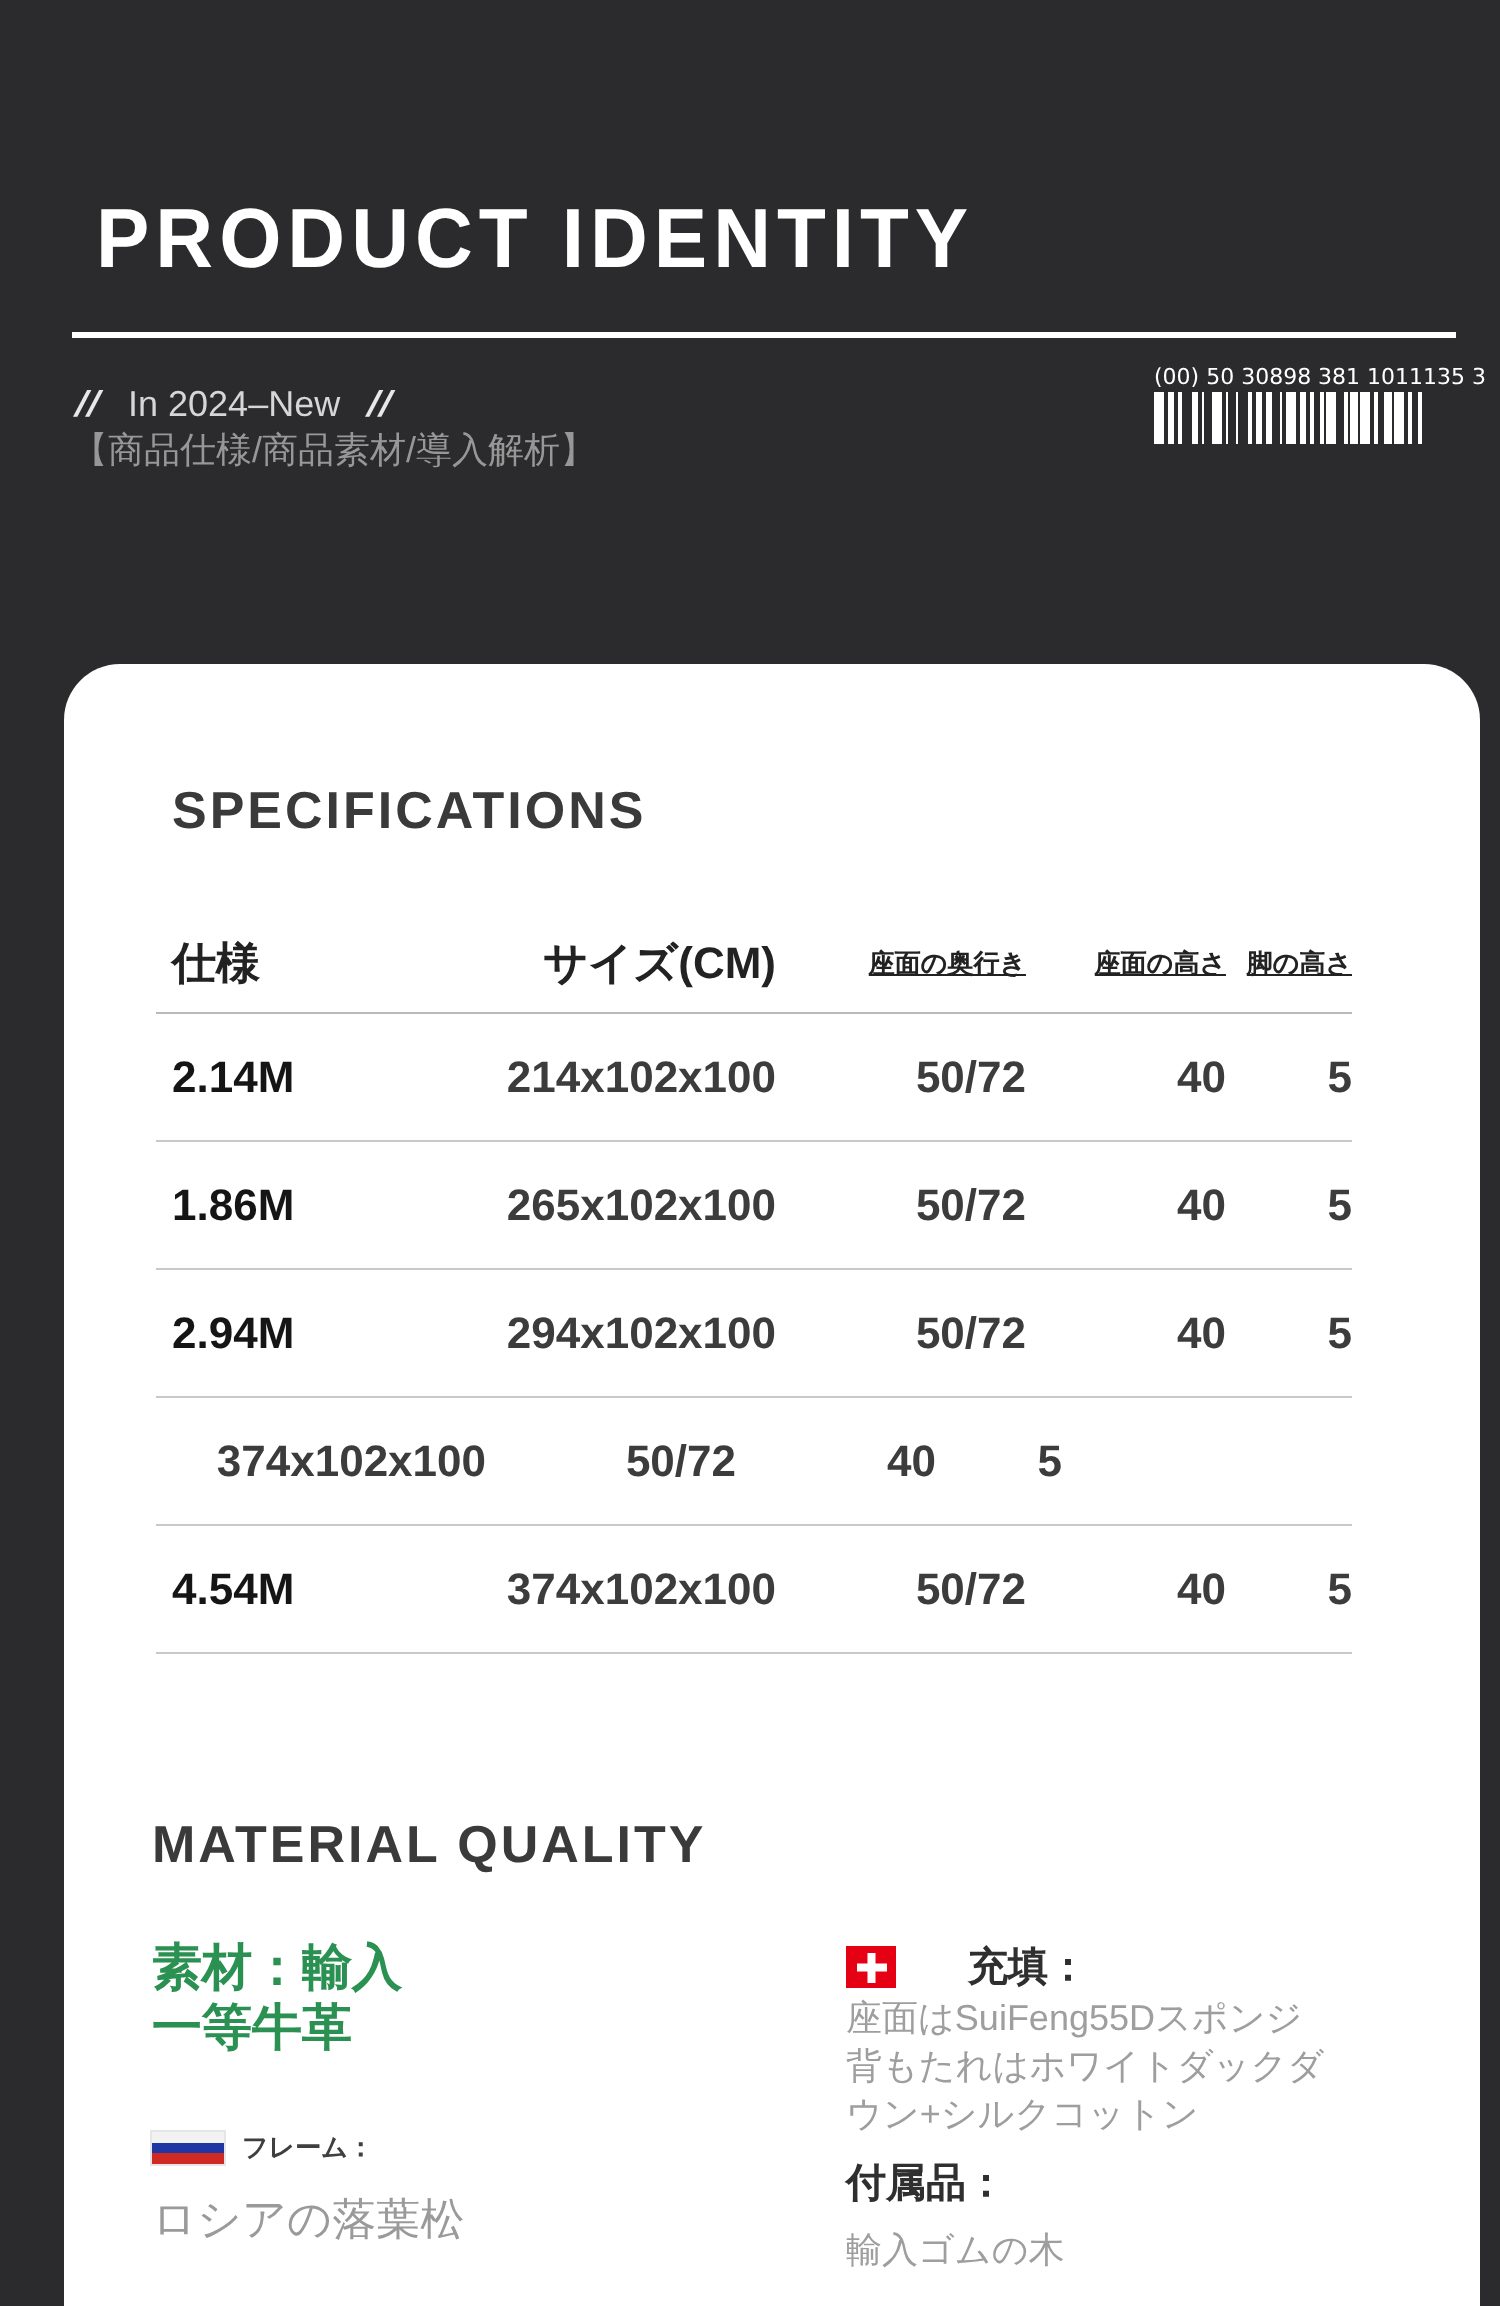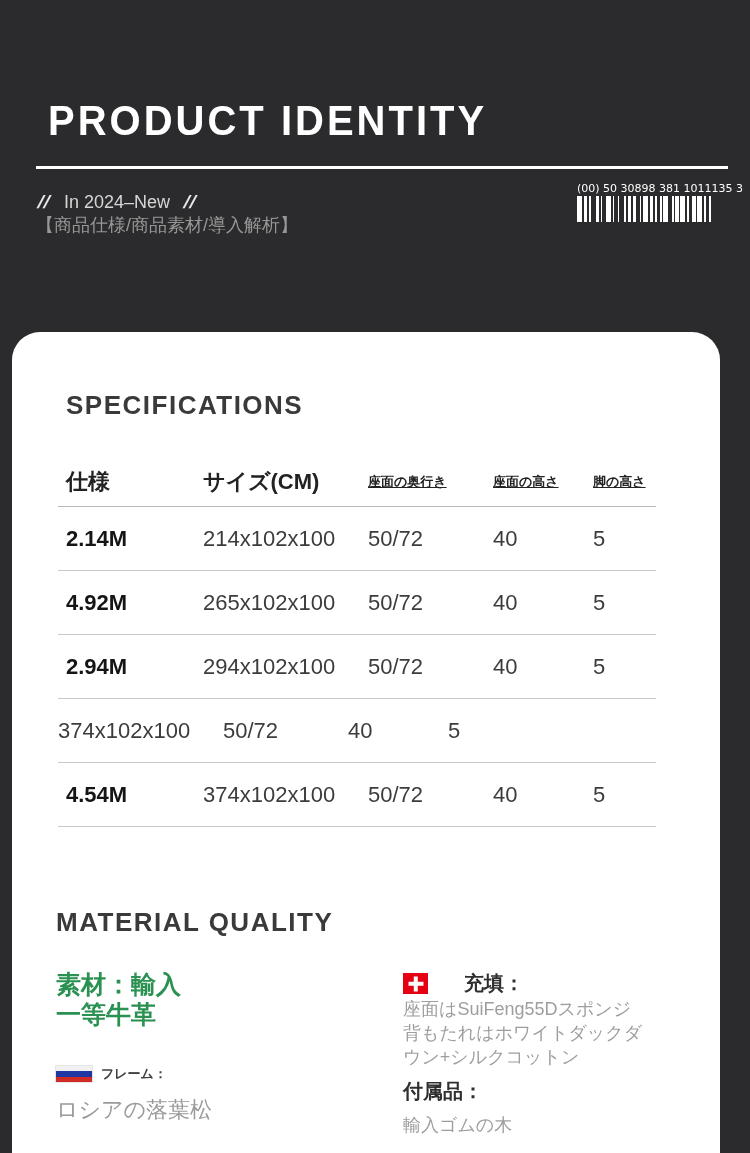--- a/index.html
+++ b/index.html
@@ -33,43 +33,43 @@
     color:#979797; font-size:18px; white-space:nowrap;
   }
   .barcode-wrap { position:absolute; right:33px; top:182px; width:140px; }
   .barcode-label { color:#fff; font-size:11px; white-space:nowrap; text-align:center; margin-bottom:1px; font-family:"DejaVu Sans",sans-serif; }
   .barcode-bars { display:flex; height:26px; width:139px; overflow:hidden; }
   .barcode-bars .bar { background:#fff; height:100%; flex:none; }
   .barcode-bars .gap { background:transparent; height:100%; flex:none; }
 
   
   .card {
-    position:absolute; left:12px; top:332px; width:708px; height:821px;
+    position:absolute; left:32px; top:332px; width:708px; height:821px;
     background:#fff; border-radius:28px 28px 0 0;
     overflow:hidden;
   }
   .spec-heading {
     margin:58px 0 0 54px;
     color:#3a3a3a; font-size:26px; font-weight:800; letter-spacing:1.5px;
   }
 
   .spec-table { margin:36px 0 0 46px; width:598px; color:#333; }
   .trow { display:flex; align-items:center; border-bottom:1px solid #c9c9c9; }
   .thead-row { height:50px; border-bottom:1px solid #b9b9b9; align-items:center; }
   .body-row { height:64px; }
-  .tcell { flex:none; text-align:left; }
+  .tcell { flex:none; text-align:right; }
   .c0 { width:145px; text-align:left; padding-left:8px; }
   .c1 { width:165px; }
   .c2 { width:125px; }
   .c3 { width:100px; }
   .c4 { width:63px; }
   .thead-row .c0, .thead-row .c1 { font-size:22px; font-weight:bold; color:#222; }
   .thead-row .c2, .thead-row .c3, .thead-row .c4 { font-size:13px; font-weight:bold; color:#222;text-decoration:underline; }
   .body-row .c0 { font-size:22px; font-weight:bold; color:#151515; }
-  .body-row .tcell:not(.c0) { font-size:22px; font-weight:400; color:#3c3c3c; }
+  .body-row .tcell:not(.c0) { font-size:22px; font-weight:700; color:#3c3c3c; }
 
   .material-heading {
     margin:80px 0 0 44px;
     color:#3a3a3a; font-size:26px; font-weight:800; letter-spacing:1.5px;
   }
   .material-cols { display:flex; padding:0 0 0 44px; margin-top:32px; }
   .mat-left { width:340px; flex:none; }
   .mat-right { flex:1; margin-left:7px; padding-right:20px; }
 
   .leather-line { color:#2b9152; font-size:25px; font-weight:bold; line-height:1.18; }
@@ -175,21 +175,21 @@
     </div>
     <div>
         <div class="trow body-row">
           <div class="tcell c0">2.14M</div>
           <div class="tcell c1">214x102x100</div>
           <div class="tcell c2">50/72</div>
           <div class="tcell c3">40</div>
           <div class="tcell c4">5</div>
         </div>
         <div class="trow body-row">
-          <div class="tcell c0">4.92M</div>
+          <div class="tcell c0">1.86M</div>
           <div class="tcell c1">265x102x100</div>
           <div class="tcell c2">50/72</div>
           <div class="tcell c3">40</div>
           <div class="tcell c4">5</div>
         </div>
         <div class="trow body-row">
           <div class="tcell c0">2.94M</div>
           <div class="tcell c1">294x102x100</div>
           <div class="tcell c2">50/72</div>
           <div class="tcell c3">40</div>

